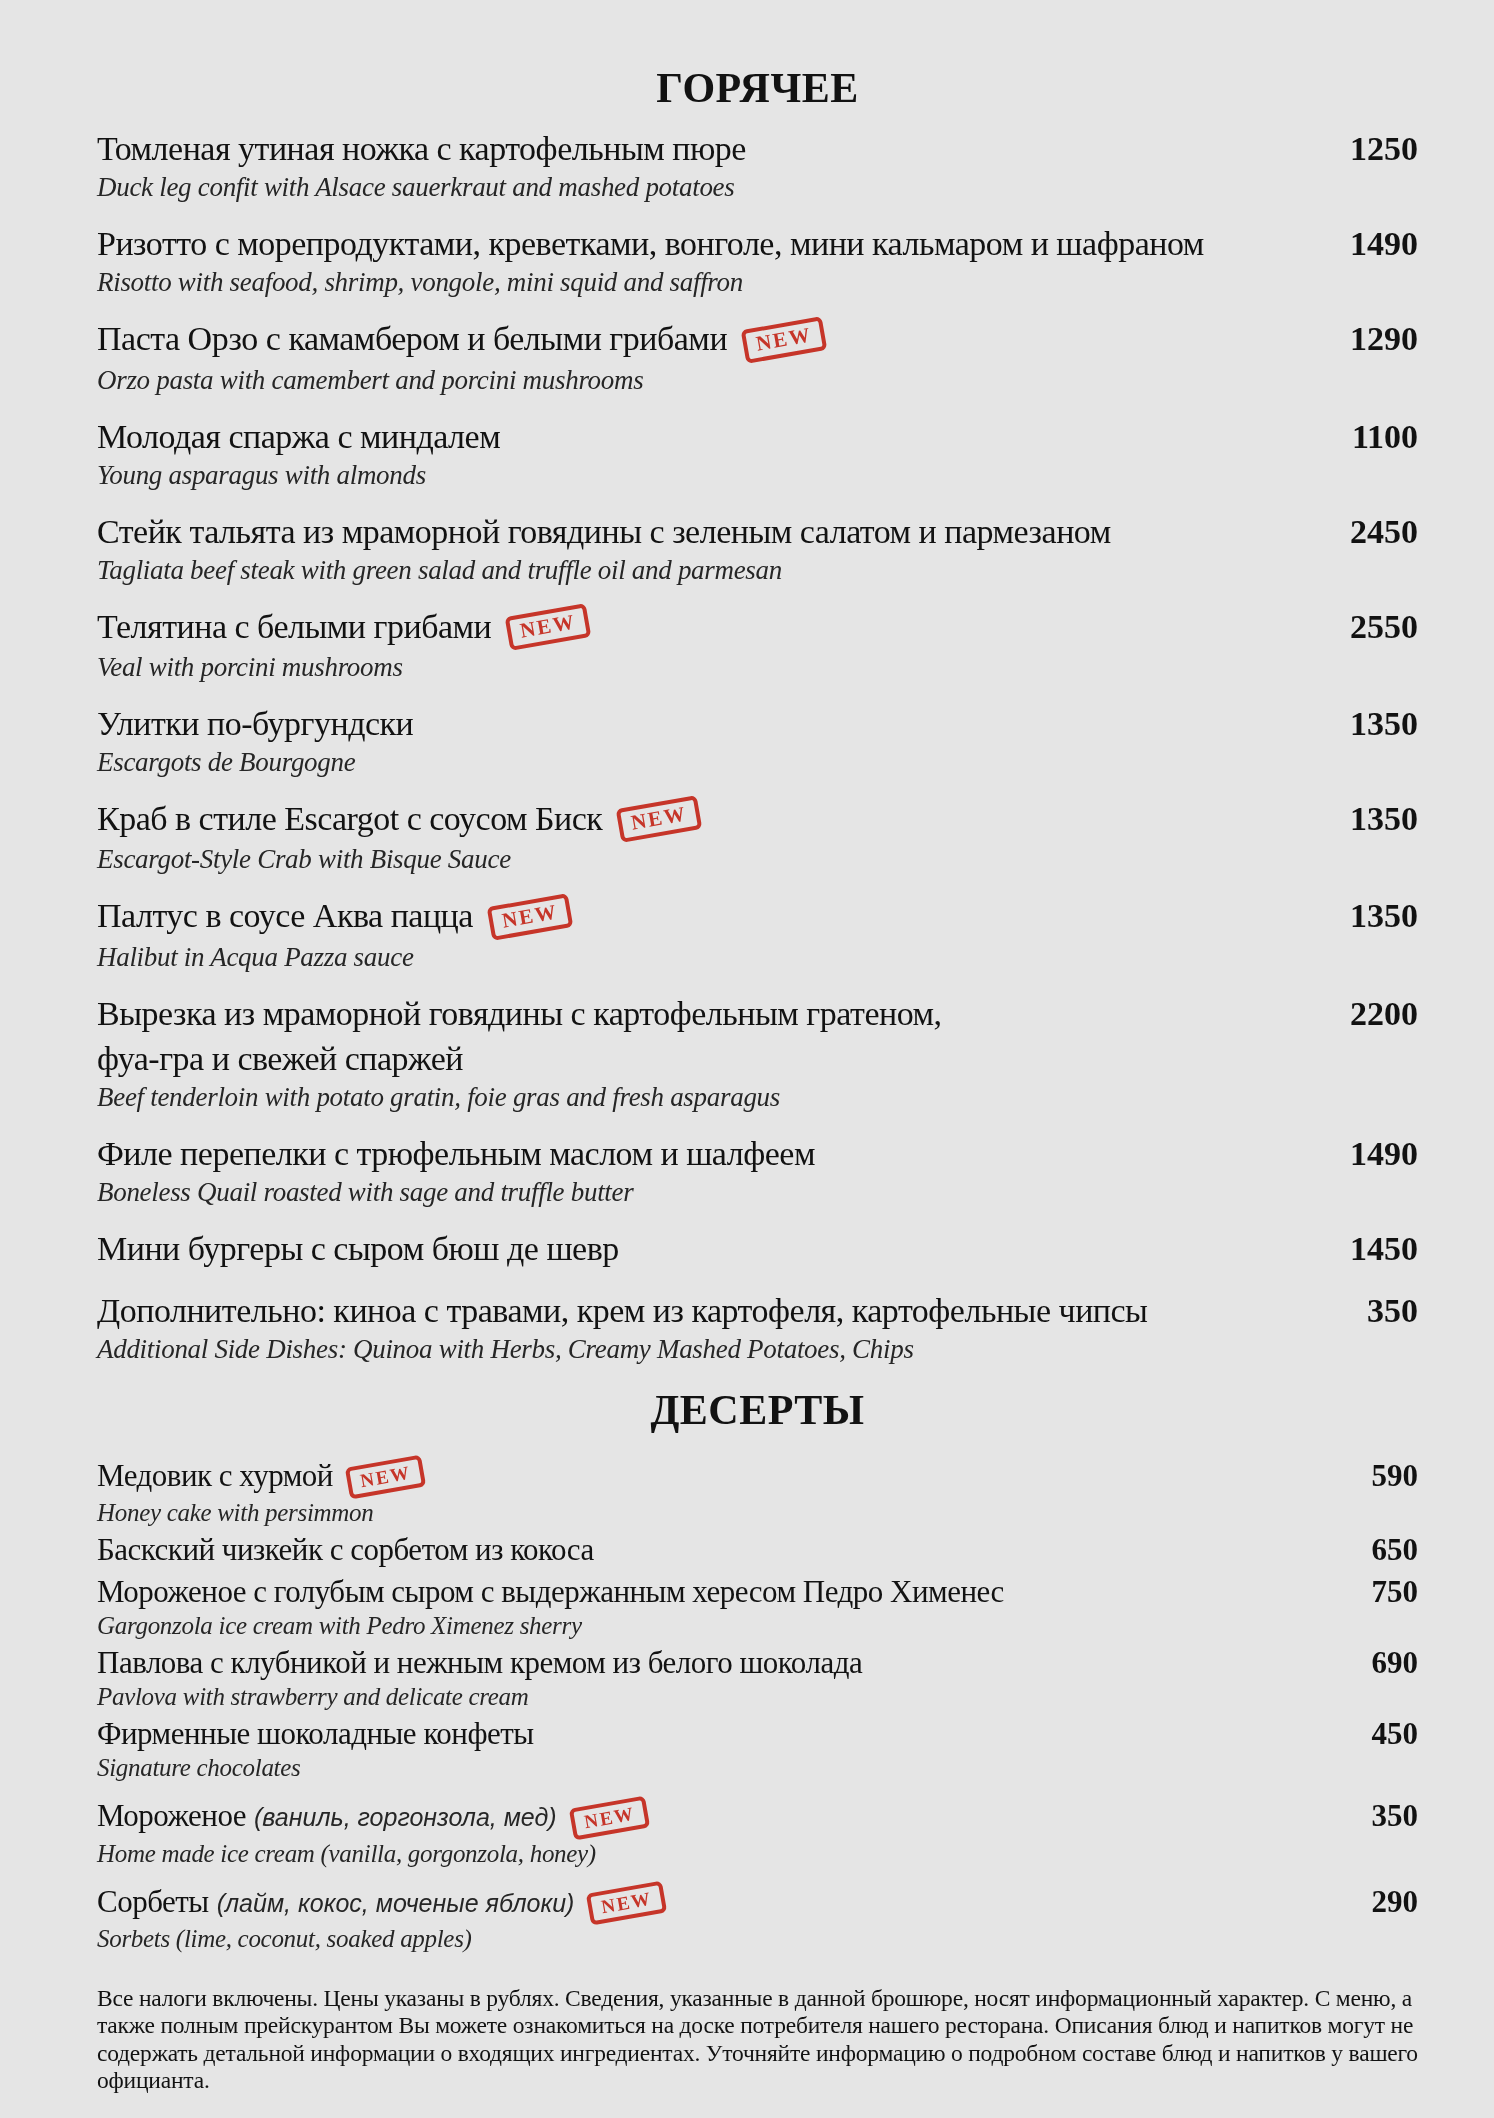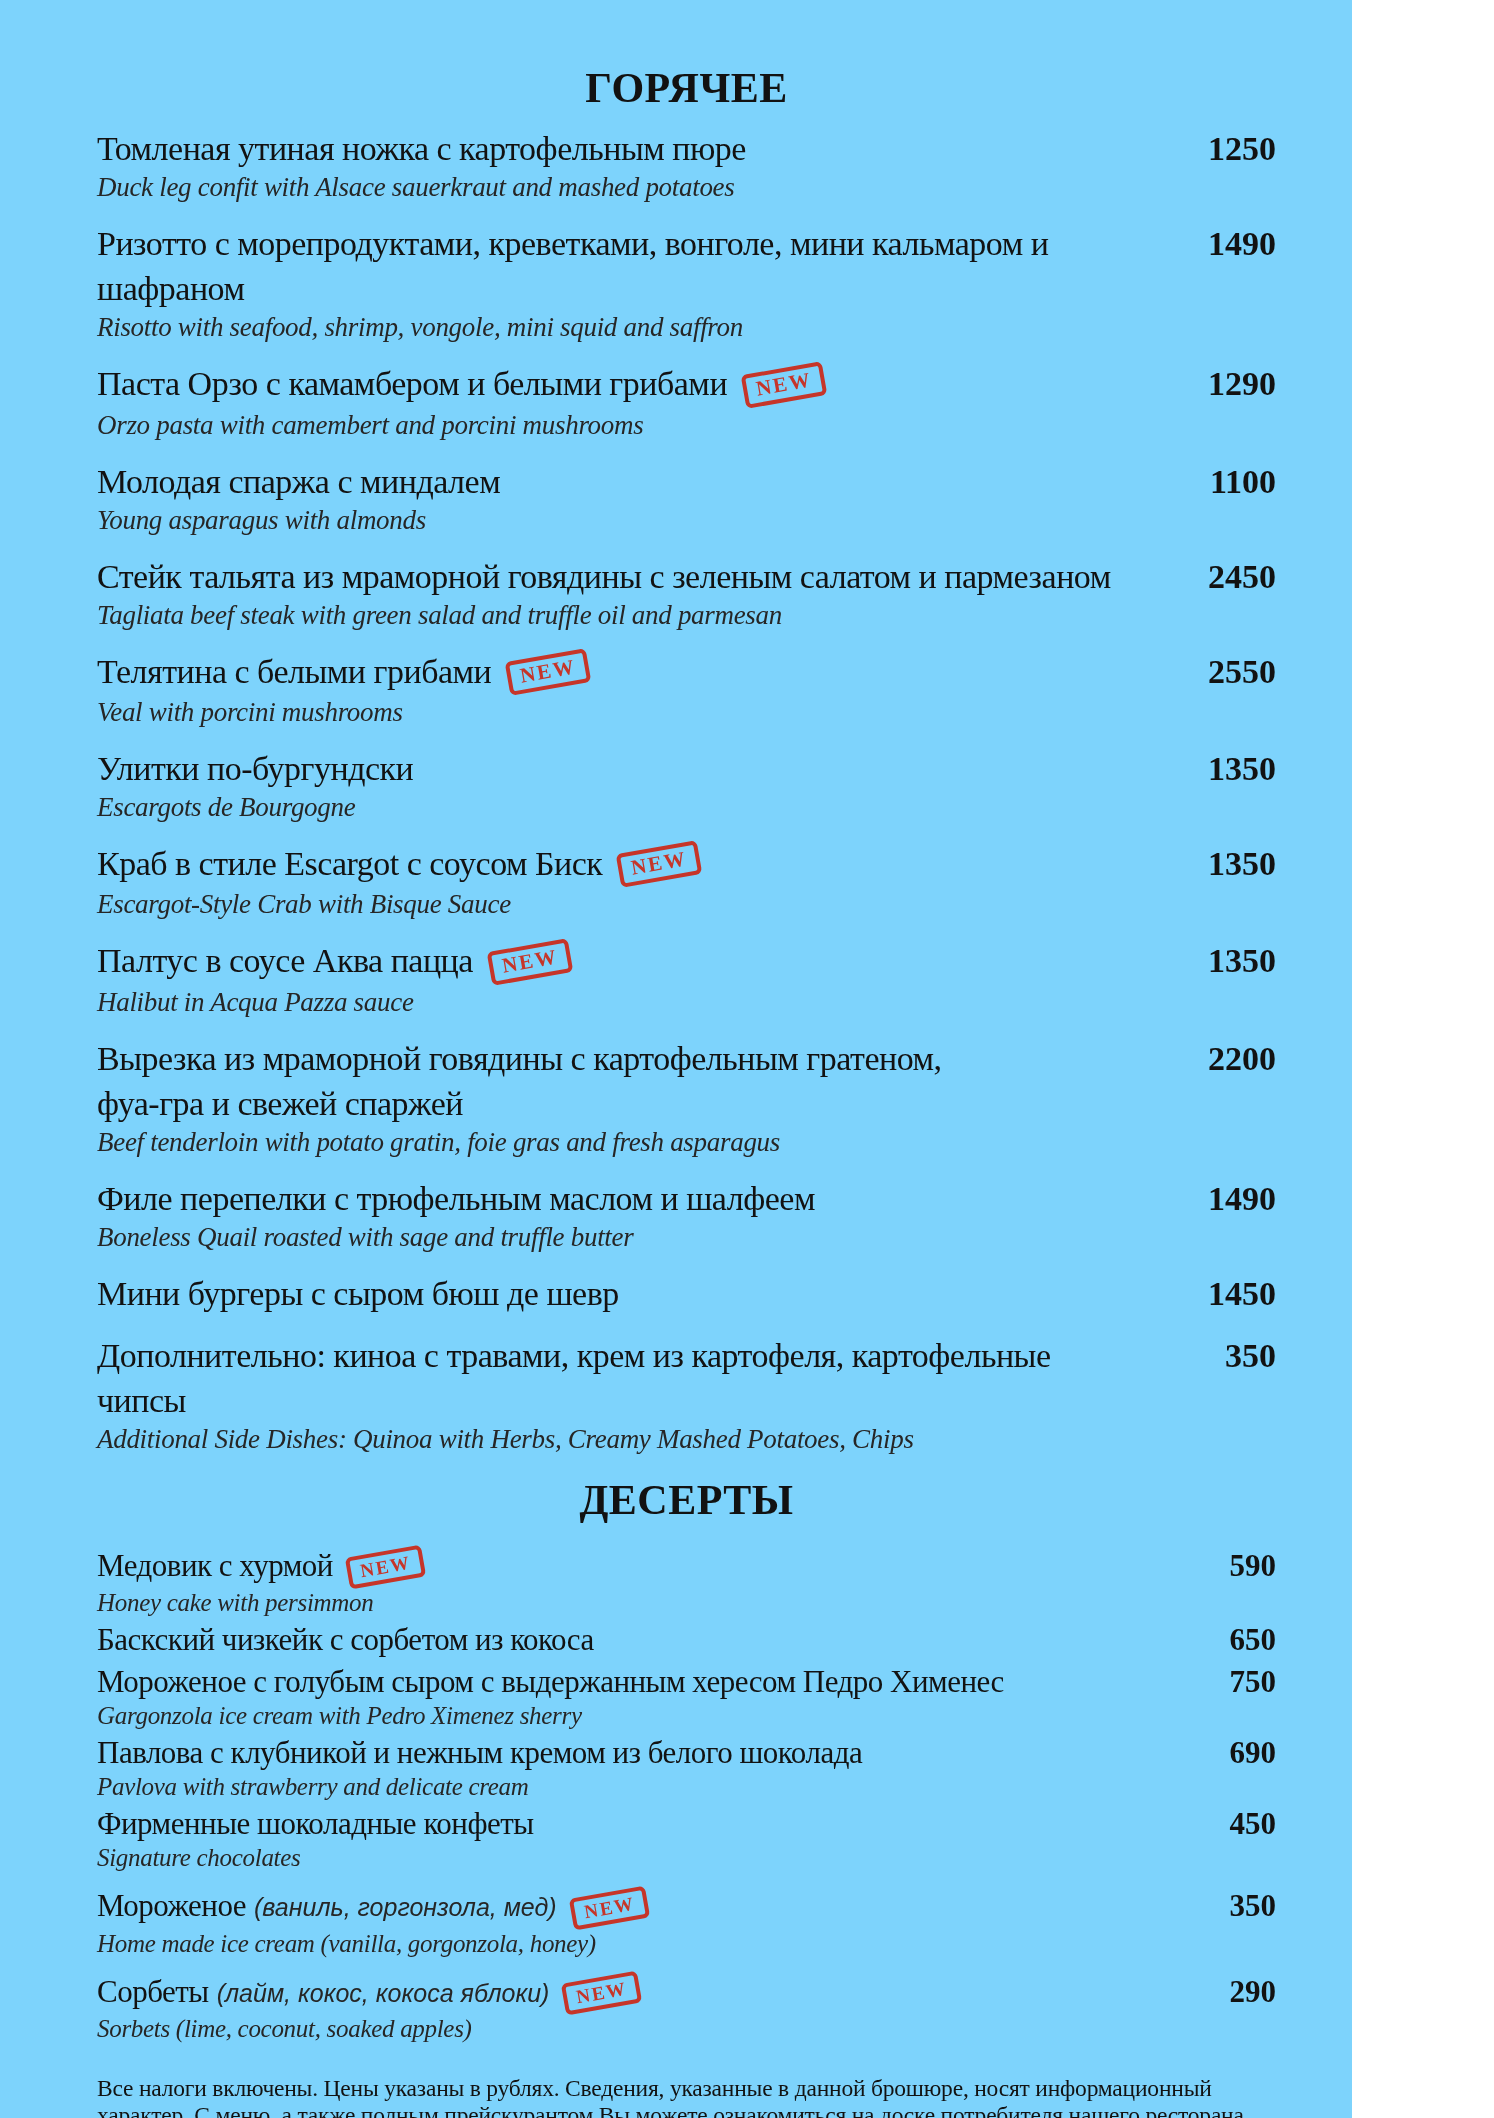--- a/index.html
+++ b/index.html
@@ -1,22 +1,22 @@
 <!DOCTYPE html>
 <html style="--accent: #c63529; --ink: #121212;"><head>
 <meta charset="utf-8">
 <style>
   :root { --accent: #c63529; --ink: #121212; --sub: #262626; }
   * { margin: 0; padding: 0; box-sizing: border-box; }
   html, body { background: #ffffff; }
   .page {
     position: relative;
-    width: 1352px;
+    width: 1494px;
     height: 2118px;
-    background: #7dd3fc;
+    background: #e5e5e5;
     color: var(--ink);
     padding: 64px 76px 0 97px;
     overflow: hidden;
     font-family: "Liberation Serif", serif;
   }
   .section-title {
     font-family: "Liberation Serif", serif;
     font-weight: bold;
     font-size: 42px;
     line-height: 1.15;
@@ -248,21 +248,21 @@
   </div>
         <div class="menu-item extra-gap">
     <div class="row">
       <div class="name-wrap"><span class="item-name">Мороженое</span><span class="item-note">(ваниль, горгонзола, мед)</span><span class="badge">NEW</span></div>
       <div class="price">350</div>
     </div>
     <div class="subtitle">Home made ice cream (vanilla, gorgonzola, honey)</div>
   </div>
         <div class="menu-item extra-gap">
     <div class="row">
-      <div class="name-wrap"><span class="item-name">Сорбеты</span><span class="item-note">(лайм, кокос, кокоса яблоки)</span><span class="badge">NEW</span></div>
+      <div class="name-wrap"><span class="item-name">Сорбеты</span><span class="item-note">(лайм, кокос, моченые яблоки)</span><span class="badge">NEW</span></div>
       <div class="price">290</div>
     </div>
     <div class="subtitle">Sorbets (lime, coconut, soaked apples)</div>
   </div>
       </div>
   </section>
 
   <p class="footer">Все налоги включены. Цены указаны в рублях. Сведения, указанные в данной брошюре, носят информационный характер. С меню, а также полным прейскурантом Вы можете ознакомиться на доске потребителя нашего ресторана. Описания блюд и напитков могут не содержать детальной информации о входящих ингредиентах. Уточняйте информацию о подробном составе блюд и напитков у вашего официанта.</p>
 </div>
 

